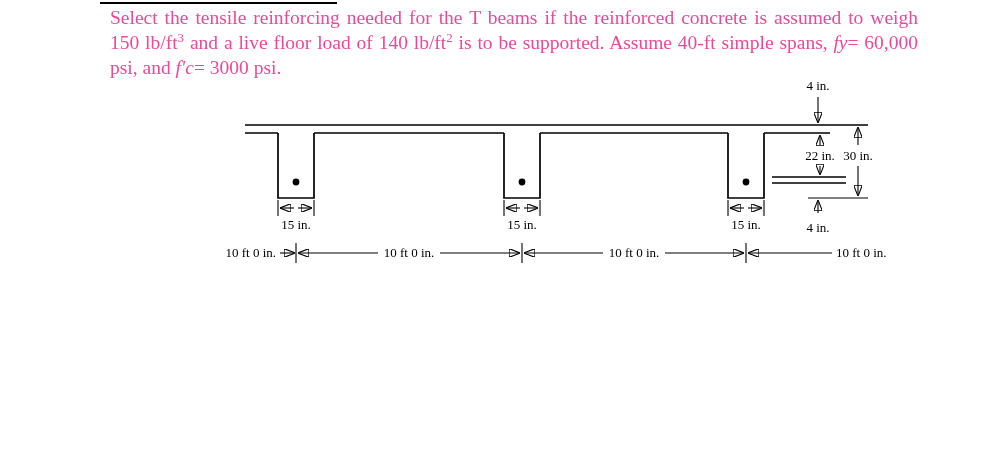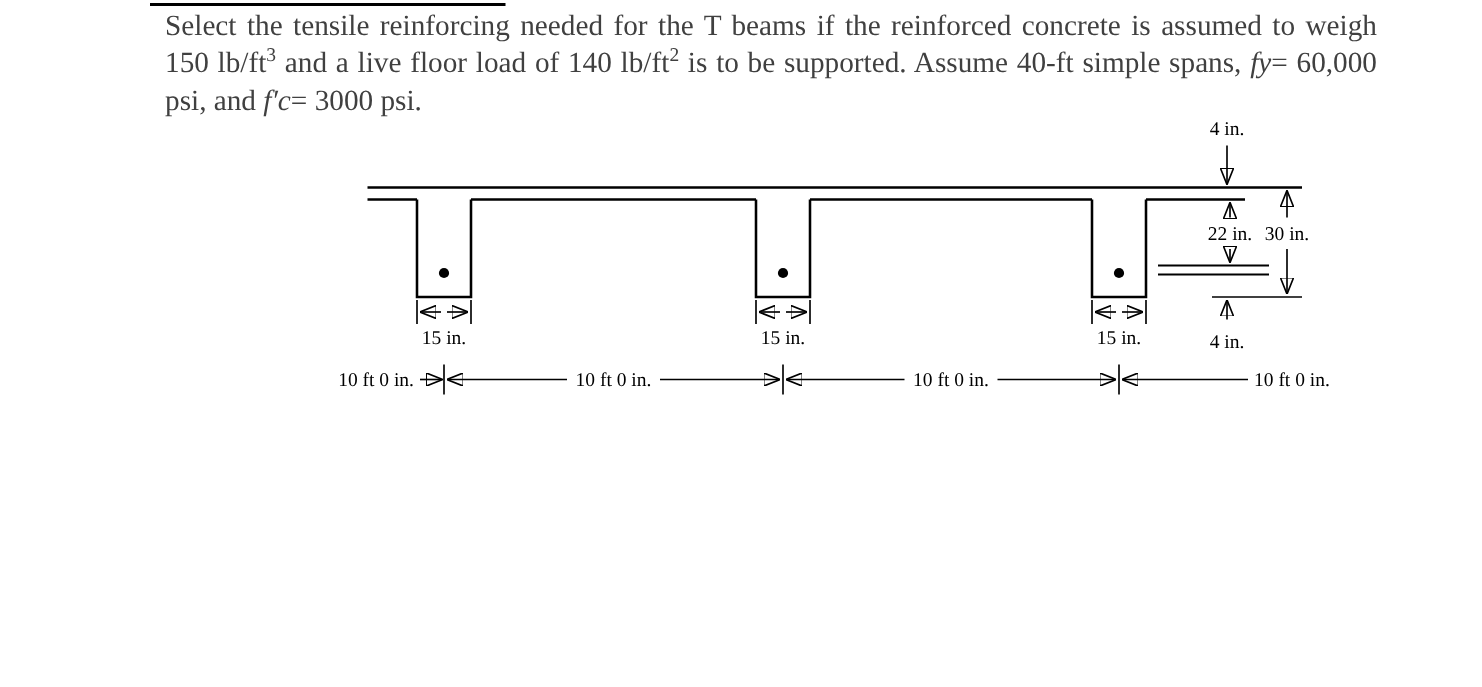--- a/index.html
+++ b/index.html
@@ -6,21 +6,21 @@
     margin: 0;
     padding: 0;
     background: #ffffff;
   }
   .page {
     position: relative;
     width: 988px;
     height: 458px;
     background: #ffffff;
     font-family: "Liberation Serif", serif;
-    color: #404040;
+    color: #ec4899;
     overflow: hidden;
   }
   .crop-rule {
     position: absolute;
     left: 100px;
     top: 2px;
     width: 237px;
     height: 2px;
     background: #000;
   }

